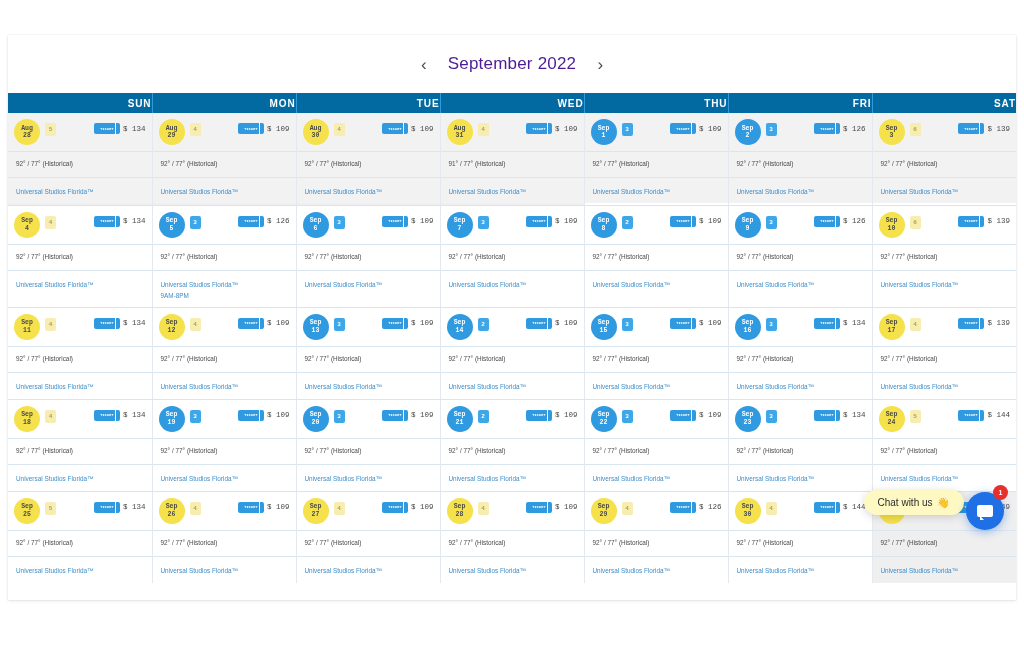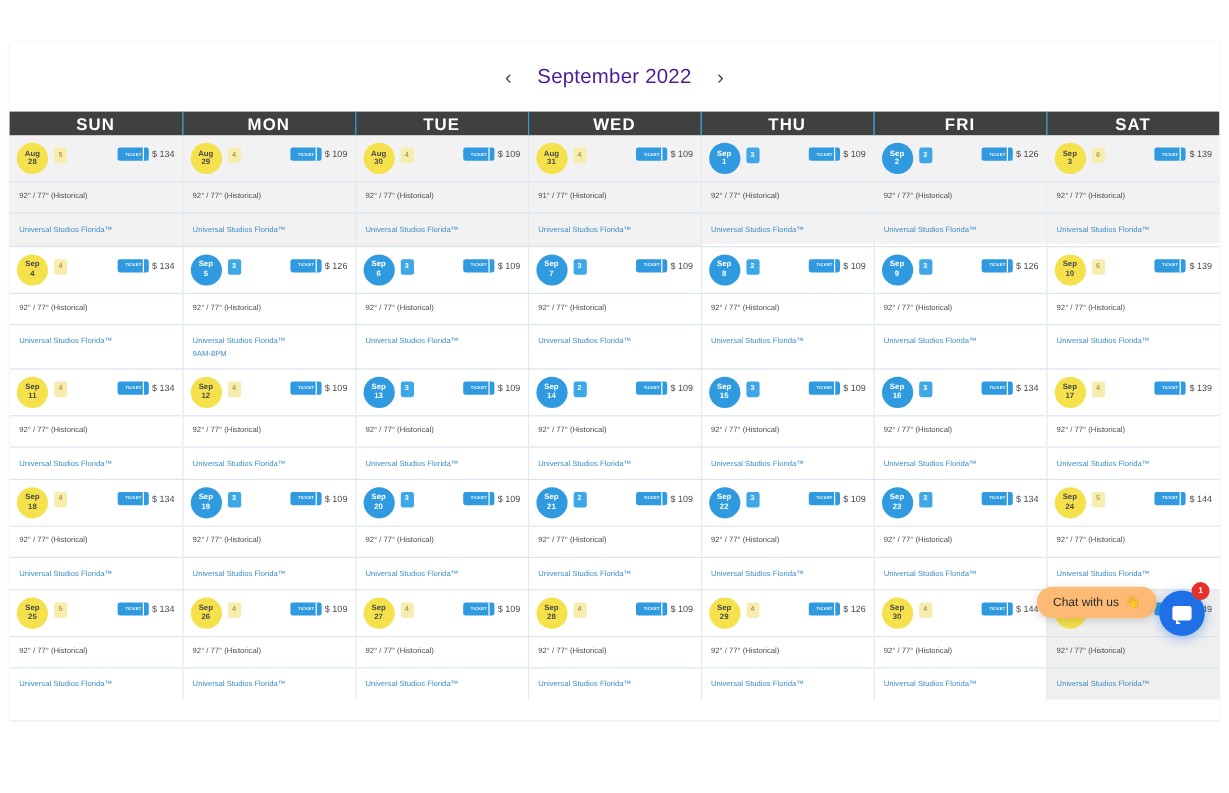--- a/index.html
+++ b/index.html
@@ -48,27 +48,27 @@
     white-space: nowrap;
   }
 
   
   .cal {
     width: 100%;
     border-collapse: collapse;
     table-layout: fixed;
   }
   .cal th {
-    background: #404040;
+    background: #0369a1;
     color: #ffffff;
-    font-size: 14px;
+    font-size: 10px;
     font-weight: bold;
     letter-spacing: .9px;
     height: 20px;
-    text-align: center;
+    text-align: right;
     border-right: 1px solid #2f9bdc;
   }
   .cal th:last-child { border-right: none; }
 
   .cal td {
     vertical-align: top;
     border-right: 1px solid #e3e9ee;
     border-bottom: 1px solid #d9e6ef;
     padding: 0;
     height: 92px;
@@ -86,20 +86,21 @@
   tr.week-0 td .cell-top { background: #f2f2f2; }
   tr.week-0 td .cell-weather { background: #f2f2f2; }
   tr.week-0 td .cell-parks { background: #f2f2f2; }
 
   .cell-top {
     position: relative;
     height: 38px;
     padding: 6px 6px 0 6px;
     display: flex;
     align-items: flex-start;
+    font-family: Liberation Mono, monospace;
   }
   .date-pill {
     width: 26px; height: 26px;
     border-radius: 50%;
     display: flex;
     flex-direction: column;
     align-items: center;
     justify-content: center;
     font-size: 6.5px;
     line-height: 7.5px;
@@ -179,21 +180,21 @@
     color: #3d8ec9;
     line-height: 11px;
   }
   .park-name { cursor: pointer; }
   .park-hours { color: #3d8ec9; }
 
   
   .chat-bubble {
     position: absolute;
     right: 52px; bottom: 85px;
-    background: #fdba74;
+    background: #fef9c3;
     border-radius: 18px;
     box-shadow: 0 2px 8px rgba(0,0,0,0.16);
     padding: 7px 14px;
     font-size: 10px;
     color: #2b2b2b;
     display: flex;
     align-items: center;
     gap: 5px;
     white-space: nowrap;
     cursor: pointer;

